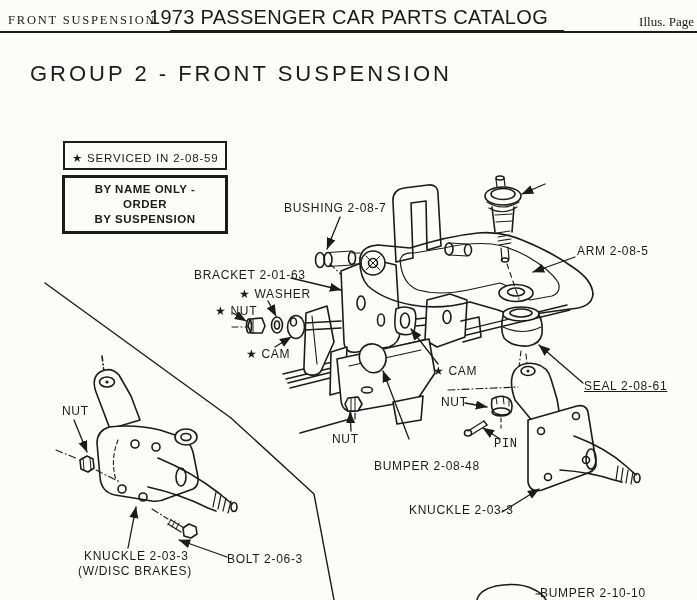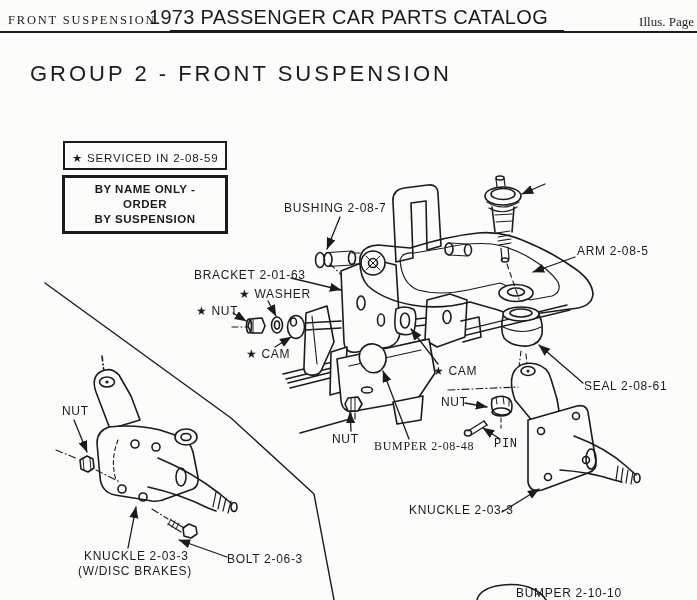--- a/index.html
+++ b/index.html
@@ -240,28 +240,28 @@
       <path d="M502,512 L539,489" marker-end="url(#arr)"></path>
       <path d="M128,548 L136,507" marker-end="url(#arr)"></path>
       <path d="M227,557 L179,540" marker-end="url(#arr)"></path>
     </g>
   </svg>
 
   <div class="lbl" style="left:284px; top:201px;">BUSHING 2-08-7</div>
   <div class="lbl" style="left:577px; top:244px;">ARM 2-08-5</div>
   <div class="lbl" style="left:194px; top:268px;">BRACKET 2-01-63</div>
   <div class="lbl" style="left:239px; top:287px;">★ WASHER</div>
-  <div class="lbl" style="left:196px; top:304px;">★ NUT</div>
+  <div class="lbl" style="left:215px; top:304px;">★ NUT</div>
   <div class="lbl" style="left:246px; top:347px;">★ CAM</div>
   <div class="lbl" style="left:433px; top:364px;">★ CAM</div>
-  <div class="lbl" style="left:584px; top:379px;">SEAL 2-08-61</div>
+  <div class="lbl" style="left:584px; top:379px;text-decoration:underline;">SEAL 2-08-61</div>
   <div class="lbl" style="left:62px;  top:404px;">NUT</div>
   <div class="lbl" style="left:441px; top:395px;">NUT</div>
   <div class="lbl" style="left:494px; top:437px;font-family:Liberation Mono, monospace;">PIN</div>
   <div class="lbl" style="left:332px; top:432px;">NUT</div>
-  <div class="lbl" style="left:374px; top:439px;font-family:Liberation Serif, serif;">BUMPER 2-08-48</div>
+  <div class="lbl" style="left:374px; top:459px;">BUMPER 2-08-48</div>
   <div class="lbl" style="left:409px; top:503px;">KNUCKLE 2-03-3</div>
   <div class="lbl" style="left:84px;  top:549px;">KNUCKLE 2-03-3</div>
   <div class="lbl" style="left:78px;  top:564px;">(W/DISC BRAKES)</div>
   <div class="lbl" style="left:227px; top:552px;">BOLT 2-06-3</div>
-  <div class="lbl" style="left:516px; top:586px;">BUMPER 2-10-10</div>
+  <div class="lbl" style="left:540px; top:586px;">BUMPER 2-10-10</div>
 
 </div>
 
 </body></html>

